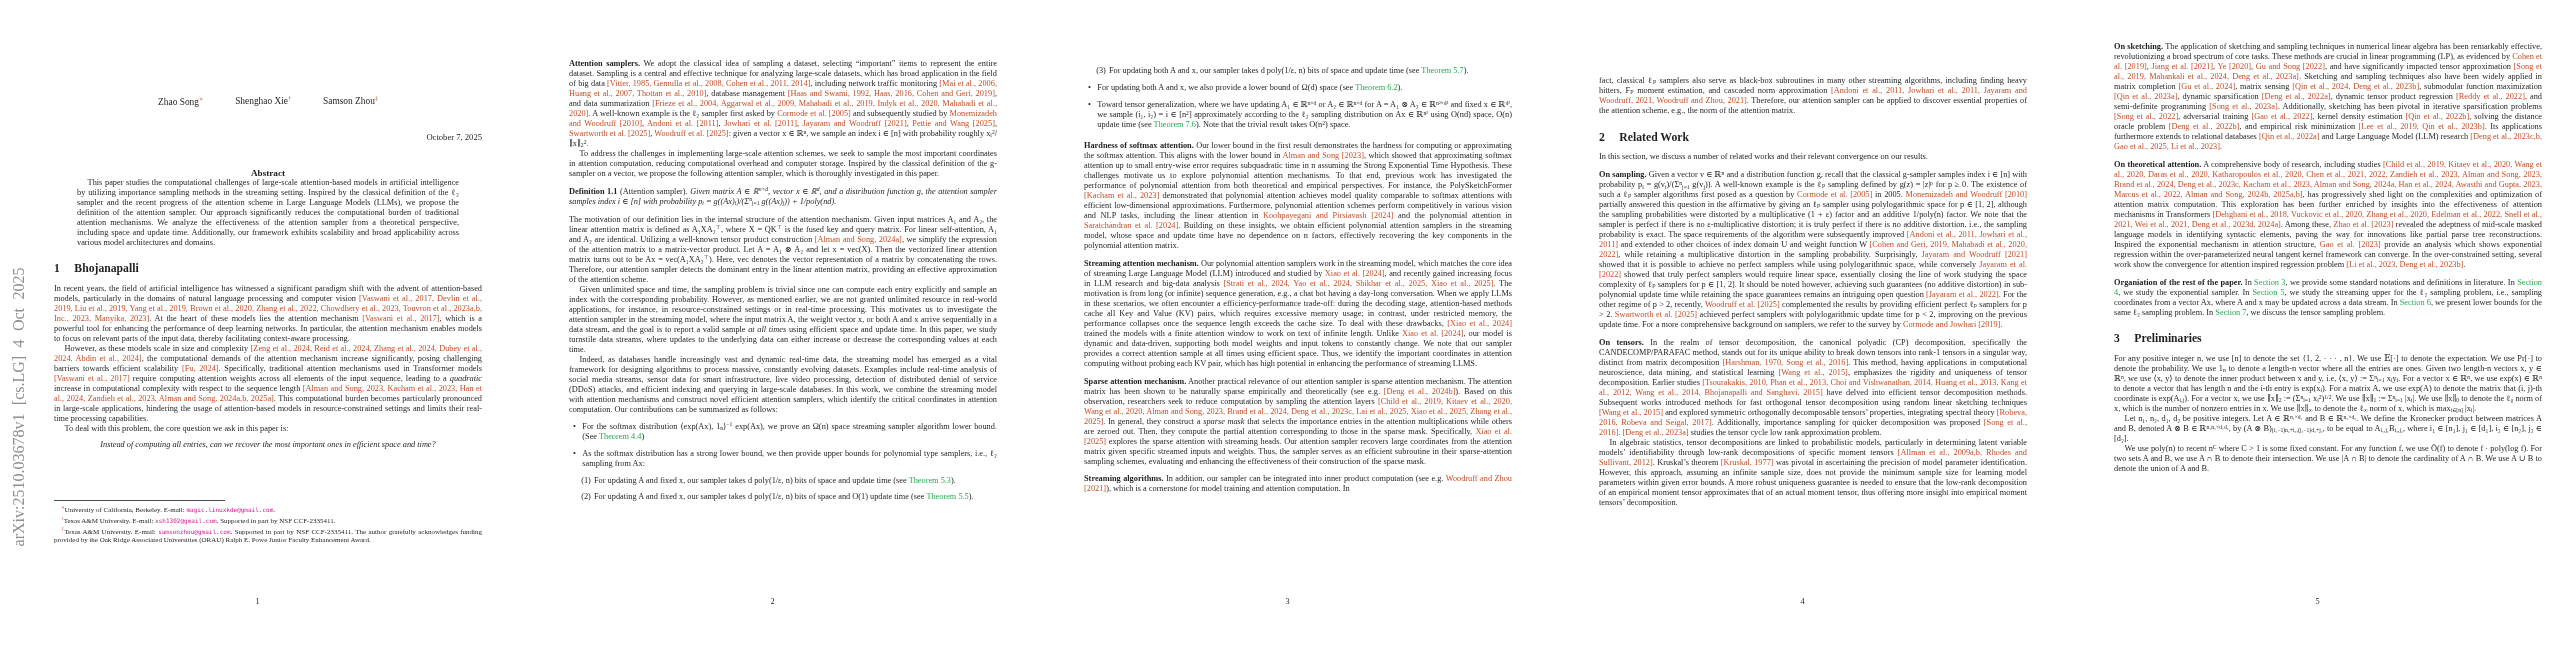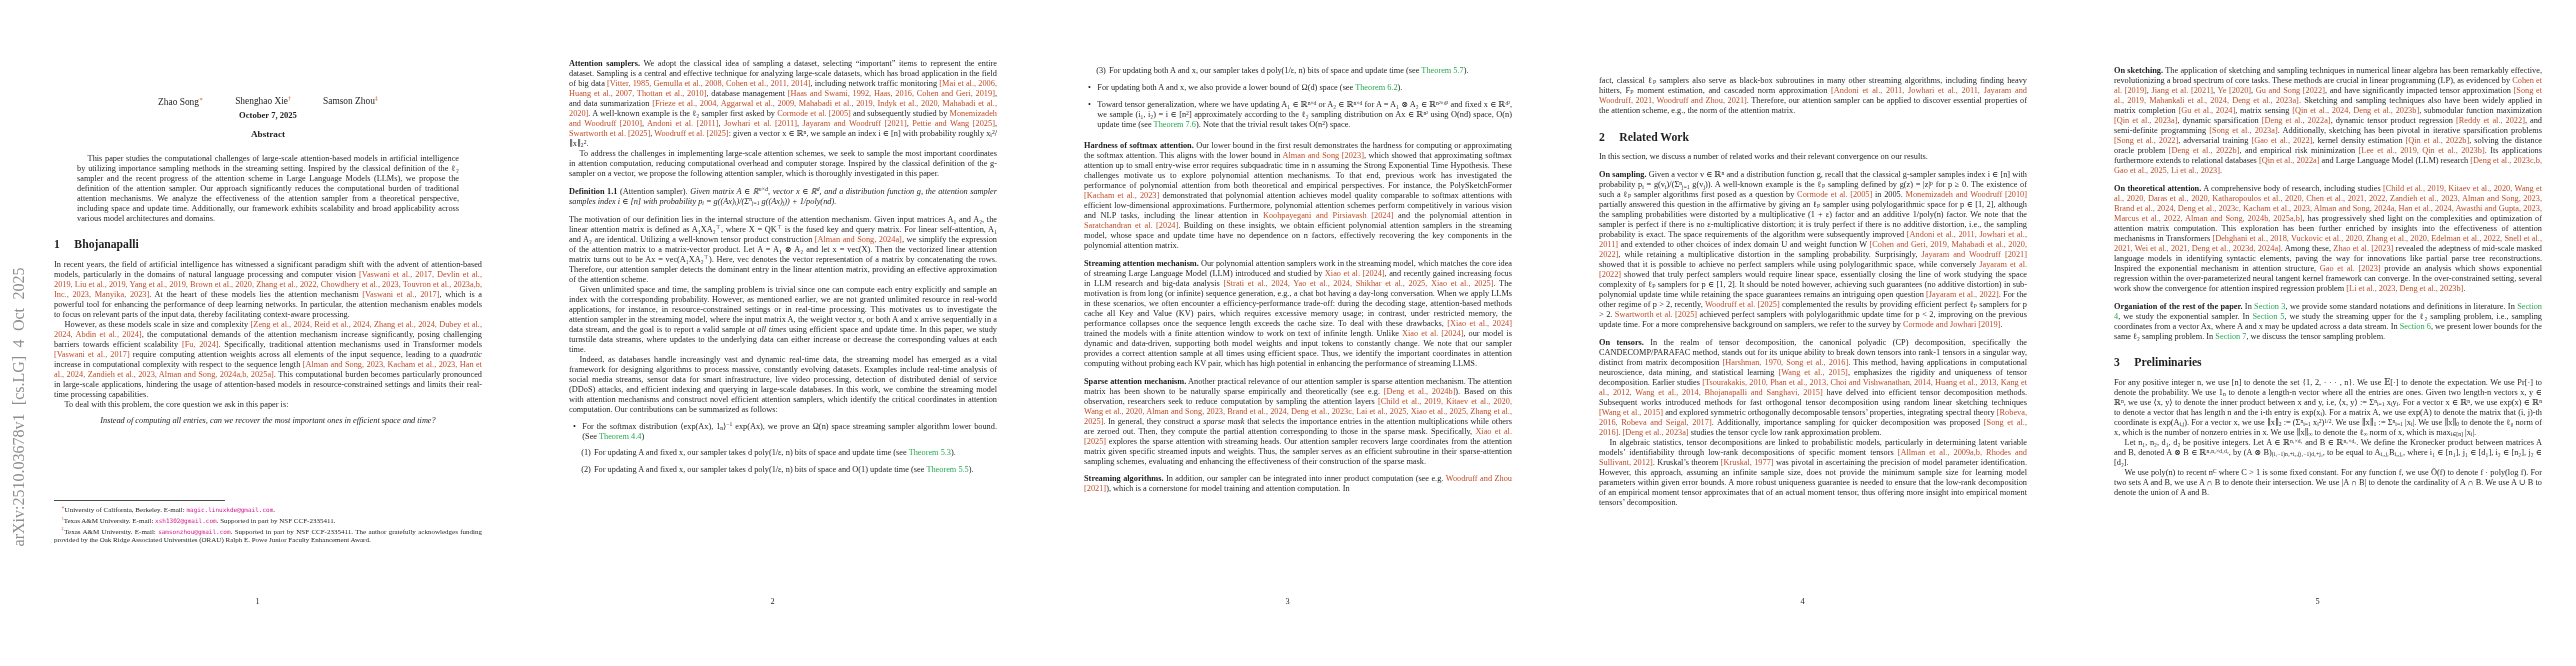--- a/index.html
+++ b/index.html
@@ -15,34 +15,34 @@
     width:2576px;height:667px;display:flex;background:#ffffff;
     font-family:"Liberation Serif","DejaVu Serif",serif;color:var(--ink);
     position:relative;overflow:hidden;
   }
   .page{width:515px;height:667px;flex:0 0 515px;position:relative;overflow:hidden;background:#ffffff;}
   .content{position:absolute;left:54px;width:428px;top:0;}
   .c1{padding-top:83px;}
   .c2{padding-top:59px;}
   .c3{padding-top:59px;}
   .c4{padding-top:76px;}
-  .c5{padding-top:66px;}
+  .c5{padding-top:42px;}
 
   .arxiv{
     position:absolute;width:345px;left:-154px;top:398px;
     transform:rotate(-90deg);text-align:center;
     font-size:16px;color:var(--gray);white-space:nowrap;word-spacing:4.4px;
   }
 
   .title{margin:0;font-size:14px;line-height:20px;font-weight:normal;text-align:center;}
   .authors{margin-top:11.7px;display:flex;justify-content:center;gap:32px;font-size:9.4px;}
   .authors .mark{color:var(--cite);font-size:6.1px;}
-  .date{margin-top:3px;text-align:center;font-size:8.6px;font-weight:bold;}
-  .abs-label{margin-top:9px;text-align:center;font-weight:bold;font-size:9.2px;}
-  .abstract{margin:15px 23px 0 23px;text-align:justify;font-size:8.3px;line-height:10px;text-indent:10.6px;}
+  .date{margin-top:25px;text-align:right;font-size:8.6px;}
+  .abs-label{margin-top:26px;text-align:center;font-weight:bold;font-size:9.2px;}
+  .abstract{margin:0 23px 0 23px;text-align:justify;font-size:8.3px;line-height:10px;text-indent:10.6px;}
 
   .sechead{margin:14.5px 0 7.8px 0;font-size:11.7px;font-weight:bold;line-height:14px;}
   .sechead .secnum{margin-right:14.5px;}
 
   .para{margin:0;text-align:justify;font-size:8.3px;line-height:10px;text-indent:10.6px;}
   .noind{text-indent:0;}
   .runpara{margin-top:7.8px;text-indent:0;}
   .mt0{margin-top:0;}
 
   .quote{margin:6.1px 0 0 0;text-align:center;font-style:italic;font-size:8.3px;line-height:10px;}
@@ -104,20 +104,21 @@
   <section class="page">
     <div class="content c2">
       <p class="para runpara mt0"><span class="seg-b">Attention samplers.</span><span class="">  We adopt the classical idea of sampling a dataset, selecting “important” items to represent the entire dataset. Sampling is a central and effective technique for analyzing large-scale datasets, which has broad application in the field of big data </span><span class="seg-c">[Vitter, 1985, Gemulla et al., 2008, Cohen et al., 2011, 2014]</span><span class="">, including network traffic monitoring </span><span class="seg-c">[Mai et al., 2006, Huang et al., 2007, Thottan et al., 2010]</span><span class="">, database management </span><span class="seg-c">[Haas and Swami, 1992, Haas, 2016, Cohen and Geri, 2019]</span><span class="">, and data summarization </span><span class="seg-c">[Frieze et al., 2004, Aggarwal et al., 2009, Mahabadi et al., 2019, Indyk et al., 2020, Mahabadi et al., 2020]</span><span class="">. A well-known example is the ℓ₂ sampler first asked by </span><span class="seg-c">Cormode et al. [2005]</span><span class=""> and subsequently studied by </span><span class="seg-c">Monemizadeh and Woodruff [2010]</span><span class="">, </span><span class="seg-c">Andoni et al. [2011]</span><span class="">, </span><span class="seg-c">Jowhari et al. [2011]</span><span class="">, </span><span class="seg-c">Jayaram and Woodruff [2021]</span><span class="">, </span><span class="seg-c">Pettie and Wang [2025]</span><span class="">, </span><span class="seg-c">Swartworth et al. [2025]</span><span class="">, </span><span class="seg-c">Woodruff et al. [2025]</span><span class="">: given a vector x ∈ ℝ</span><span class="seg-sup">n</span><span class="">, we sample an index i ∈ [n] with probability roughly x</span><span class="seg-sub">i</span><span class="seg-sup">2</span><span class="">/∥x∥</span><span class="seg-sub">2</span><span class="seg-sup">2</span><span class="">.</span></p>
       <p class="para"><span class="">To address the challenges in implementing large-scale attention schemes, we seek to sample the most important coordinates in attention computation, reducing computational overhead and computer storage. Inspired by the classical definition of the g-sampler on a vector, we propose the following attention sampler, which is thoroughly investigated in this paper.</span></p>
       <p class="para runpara"><span class="seg-b">Definition 1.1</span><span class=""> (Attention sampler). </span><span class="seg-i">Given matrix A ∈ ℝ</span><span class="seg-i seg-sup">n×d</span><span class="seg-i">, vector x ∈ ℝ</span><span class="seg-i seg-sup">d</span><span class="seg-i">, and a distribution function g, the attention sampler samples index i ∈ [n] with probability p</span><span class="seg-i seg-sub">i</span><span class="seg-i"> = g((Ax)</span><span class="seg-i seg-sub">i</span><span class="seg-i">)/(Σ</span><span class="seg-sup">n</span><span class="seg-sub">j=1</span><span class="seg-i"> g((Ax)</span><span class="seg-i seg-sub">j</span><span class="seg-i">)) + 1/poly(nd).</span></p>
       <p class="para runpara"><span class="">The motivation of our definition lies in the internal structure of the attention mechanism. Given input matrices A₁ and A₂, the linear attention matrix is defined as A₁XA₂</span><span class="seg-sup">⊤</span><span class="">, where X = QK</span><span class="seg-sup">⊤</span><span class=""> is the fused key and query matrix. For linear self-attention, A₁ and A₂ are identical. Utilizing a well-known tensor product construction </span><span class="seg-c">[Alman and Song, 2024a]</span><span class="">, we simplify the expression of the attention matrix to a matrix-vector product. Let A = A₁ ⊗ A₂ and let x = vec(X). Then the vectorized linear attention matrix turns out to be Ax = vec(A₁XA₂</span><span class="seg-sup">⊤</span><span class="">). Here, vec denotes the vector representation of a matrix by concatenating the rows. Therefore, our attention sampler detects the dominant entry in the linear attention matrix, providing an effective approximation of the attention scheme.</span></p>
       <p class="para"><span class="">Given unlimited space and time, the sampling problem is trivial since one can compute each entry explicitly and sample an index with the corresponding probability. However, as mentioned earlier, we are not granted unlimited resource in real-world applications, for instance, in resource-constrained settings or in real-time processing. This motivates us to investigate the attention sampler in the streaming model, where the input matrix A, the weight vector x, or both A and x arrive sequentially in a data stream, and the goal is to report a valid sample </span><span class="seg-i">at all times</span><span class=""> using efficient space and update time. In this paper, we study turnstile data streams, where updates to the underlying data can either increase or decrease the corresponding values at each time.</span></p>
       <p class="para"><span class="">Indeed, as databases handle increasingly vast and dynamic real-time data, the streaming model has emerged as a vital framework for designing algorithms to process massive, constantly evolving datasets. Examples include real-time analysis of social media streams, sensor data for smart infrastructure, live video processing, detection of distributed denial of service (DDoS) attacks, and efficient indexing and querying in large-scale databases. In this work, we combine the streaming model with attention mechanisms and construct novel efficient attention samplers, which identify the critical coordinates in attention computation. Our contributions can be summarized as follows:</span></p>
       <ul class="blist">
         <li><span class="">For the softmax distribution ⟨exp(Ax), 1</span><span class="seg-sub">n</span><span class="">⟩</span><span class="seg-sup">−1</span><span class=""> exp(Ax), we prove an Ω(n) space streaming sampler algorithm lower bound. (See </span><span class="seg-g">Theorem 4.4</span><span class="">)</span></li>
+        <li><span class="">As the softmax distribution has a strong lower bound, we then provide upper bounds for polynomial type samplers, i.e., ℓ₂ sampling from Ax:</span></li>
       </ul>
       <div class="numitem"><span class="numlab">(1)</span><span><span class="">For updating A and fixed x, our sampler takes d poly(1/ε, n) bits of space and update time (see </span><span class="seg-g">Theorem 5.3</span><span class="">).</span></span></div>
       <div class="numitem"><span class="numlab">(2)</span><span><span class="">For updating A and fixed x, our sampler takes d poly(1/ε, n) bits of space and O(1) update time (see </span><span class="seg-g">Theorem 5.5</span><span class="">).</span></span></div>
     </div>
     <div class="pagenum">2</div>
   </section>
 
   <section class="page">
     <div class="content c3">
       <div class="numitem mt0"><span class="numlab">(3)</span><span><span class="">For updating both A and x, our sampler takes d poly(1/ε, n) bits of space and update time (see </span><span class="seg-g">Theorem 5.7</span><span class="">).</span></span></div>

